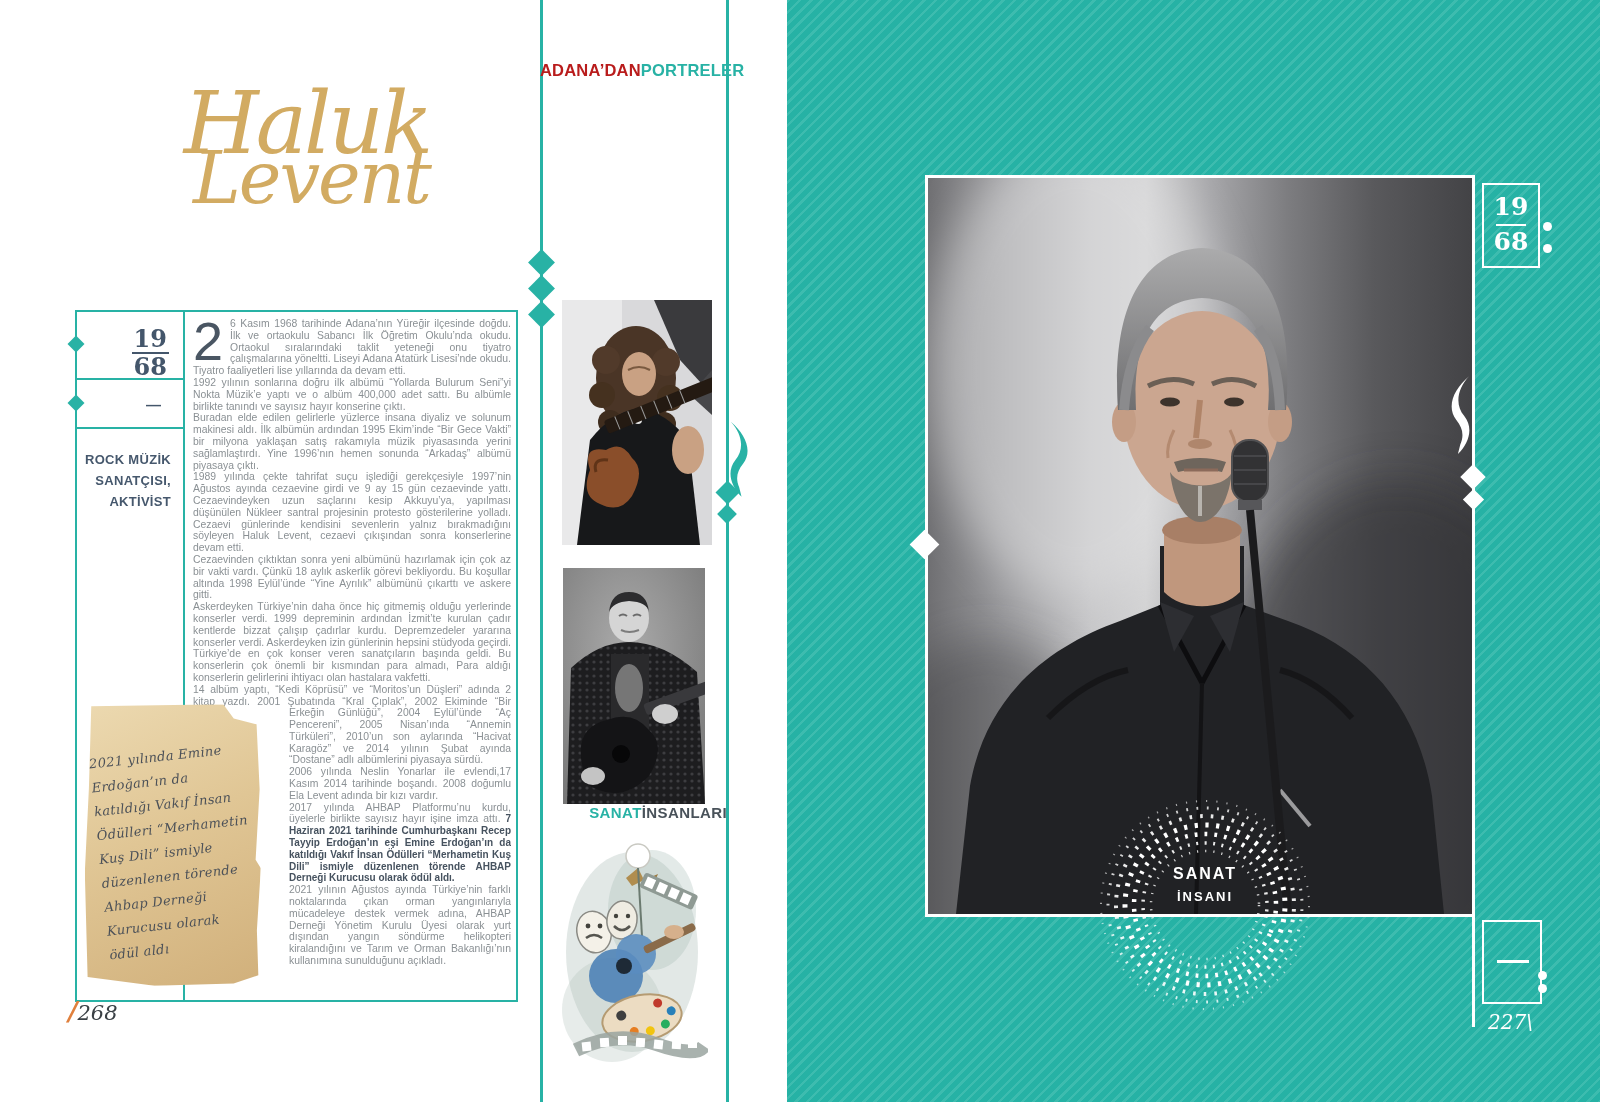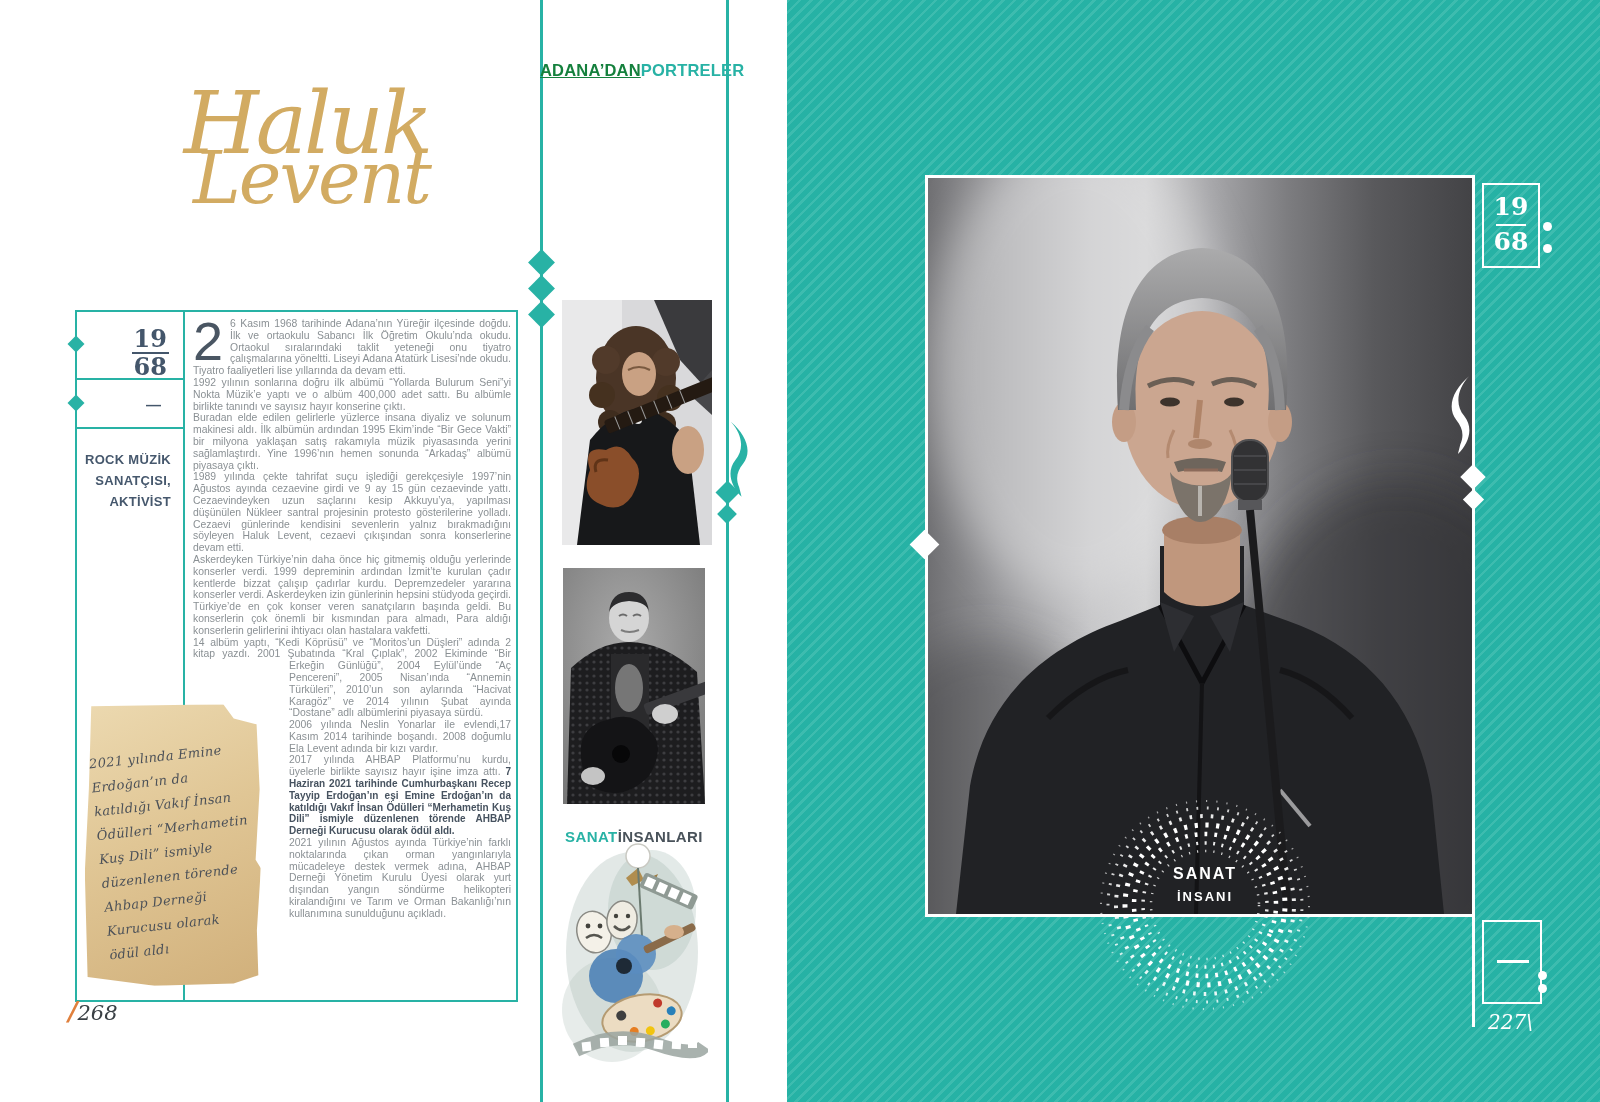--- a/index.html
+++ b/index.html
@@ -12,21 +12,21 @@
          font-family:"DejaVu Serif",serif;font-style:italic;line-height:1;}
   .title .t1{font-size:86px;letter-spacing:-3px;}
   .title .t2{font-size:72px;letter-spacing:-2px;margin-top:-24px;margin-left:-18px;font-style:italic;}
 
   .vline{background:#28b2a5;width:3px;top:0;height:1102px;}
   .dia{background:#28b2a5;transform:rotate(45deg);}
   .dia.white{background:#ffffff;}
 
   .header-strip{left:540px;top:61px;width:172px;text-align:right;font-size:16.5px;
                 font-weight:bold;letter-spacing:.2px;}
-  .header-strip .loc{color:#15803d;text-decoration:underline;}
+  .header-strip .loc{color:#b91c1c;}
   .header-strip .sec{color:#28b2a5;}
 
   .textbox{left:75px;top:310px;width:443px;height:692px;border:2.5px solid #28b2a5;
            box-sizing:border-box;}
   .textbox .divider{position:absolute;left:106px;top:0;bottom:0;width:2px;background:#28b2a5;}
   .leftcol{position:absolute;left:0;top:0;width:106px;}
   .yearfrac{margin:14px 14px 0 0;text-align:right;color:#44566b;
             font-family:"DejaVu Serif",serif;font-weight:bold;font-size:24px;line-height:1.05;}
   .yearfrac .yt{display:inline-block;border-bottom:2px solid #44566b;padding:0 2px 1px 2px;}
   .yearfrac .yb{display:block;padding-right:2px;}
@@ -47,22 +47,22 @@
          box-shadow:2px 3px 7px rgba(0,0,0,.28);
          clip-path:polygon(3% 1%,78% 0%,84% 5%,97% 7%,99% 30%,97% 55%,100% 58%,98% 80%,99% 96%,85% 99%,40% 100%,2% 97%,0 60%,2% 30%);}
   .note{position:absolute;left:14px;top:40px;transform:rotate(-6.5deg);
         font-family:"DejaVu Serif",serif;font-style:italic;color:#4c5158;
         font-size:13px;line-height:24px;letter-spacing:.3px;}
 
   .pageno-left{left:68px;top:996px;font-family:"DejaVu Serif",serif;font-style:italic;
                font-size:21px;color:#3a4045;}
   .pageno-left .slash{color:#e0803d;font-size:26px;font-weight:bold;}
 
-  .mid-caption{left:541px;top:804px;width:186px;text-align:center;font-size:15px;
-               font-weight:bold;letter-spacing:.4px;margin-top:24px;}
+  .mid-caption{left:541px;top:804px;width:186px;text-align:right;font-size:15px;
+               font-weight:bold;letter-spacing:.4px;}
   .mid-caption .c1{color:#28b2a5;}
   .mid-caption .c2{color:#49525a;}
 
   
   .right-page{left:787px;top:0;width:813px;height:1102px;
       background:repeating-linear-gradient(135deg,#3dbcaf 0 2.5px,rgba(0,0,0,0) 2.5px 8px),#26b2a5;}
   .photo-frame{left:925px;top:175px;width:550px;height:742px;border:3px solid #ffffff;
                box-sizing:border-box;background:#8a8a8d;overflow:hidden;}
   .ybox{left:1482px;top:183px;width:58px;height:85px;border:2px solid #ffffff;box-sizing:border-box;
         color:#ffffff;text-align:center;font-family:"DejaVu Serif",serif;font-weight:bold;
@@ -120,20 +120,21 @@
       <div class="lc-dash">—</div>
       <div class="lc-rule" style="top:115px;"></div>
       <div class="roles">ROCK MÜZİK SANATÇISI, AKTİVİST</div>
     </div>
 
     <div class="bodytext">
       <p><span class="dropcap">2</span><span>6 Kasım 1968 tarihinde Adana’nın Yüreğir ilçesinde doğdu. İlk ve ortaokulu Sabancı İlk Öğretim Okulu’nda okudu. Ortaokul sıralarındaki taklit yeteneği onu tiyatro çalışmalarına yöneltti. Liseyi Adana Atatürk Lisesi’nde okudu. Tiyatro faaliyetleri lise yıllarında da devam etti.</span></p>
       <p>1992 yılının sonlarına doğru ilk albümü “Yollarda Bulurum Seni”yi Nokta Müzik’e yaptı ve o albüm 400,000 adet sattı. Bu albümle birlikte tanındı ve sayısız hayır konserine çıktı.</p>
       <p>Buradan elde edilen gelirlerle yüzlerce insana diyaliz ve solunum makinesi aldı. İlk albümün ardından 1995 Ekim’inde “Bir Gece Vakti” bir milyona yaklaşan satış rakamıyla müzik piyasasında yerini sağlamlaştırdı. Yine 1996’nın hemen sonunda “Arkadaş” albümü piyasaya çıktı.</p>
       <p>1989 yılında çekte tahrifat suçu işlediği gerekçesiyle 1997’nin Ağustos ayında cezaevine girdi ve 9 ay 15 gün cezaevinde yattı. Cezaevindeyken uzun saçlarını kesip Akkuyu’ya, yapılması düşünülen Nükleer santral projesinin protesto gösterilerine yolladı. Cezaevi günlerinde kendisini sevenlerin yalnız bırakmadığını söyleyen Haluk Levent, cezaevi çıkışından sonra konserlerine devam etti.</p>
+      <p>Cezaevinden çıktıktan sonra yeni albümünü hazırlamak için çok az bir vakti vardı. Çünkü 18 aylık askerlik görevi bekliyordu. Bu koşullar altında 1998 Eylül’ünde “Yine Ayrılık” albümünü çıkarttı ve askere gitti.</p>
       <p>Askerdeyken Türkiye’nin daha önce hiç gitmemiş olduğu yerlerinde konserler verdi. 1999 depreminin ardından İzmit’te kurulan çadır kentlerde bizzat çalışıp çadırlar kurdu. Depremzedeler yararına konserler verdi. Askerdeyken izin günlerinin hepsini stüdyoda geçirdi. Türkiye’de en çok konser veren sanatçıların başında geldi. Bu konserlerin çok önemli bir kısmından para almadı, Para aldığı konserlerin gelirlerini ihtiyacı olan hastalara vakfetti.</p>
       <p><span>14 albüm yaptı, “Kedi Köprüsü” ve “Moritos’un Düşleri” adında 2 kitap yazdı. 2001 Şubatında “Kral Çıplak”, 2002 Ekiminde “Bir Erkeğin Günlüğü”, 2004 </span><span class="paper-spacer"></span><span>Eylül’ünde “Aç Pencereni”, 2005 Nisan’ında “Annemin Türküleri”, 2010’un son aylarında “Hacivat Karagöz” ve 2014 yılının Şubat ayında “Dostane” adlı albümlerini piyasaya sürdü.</span></p>
       <p>2006 yılında Neslin Yonarlar ile evlendi,17 Kasım 2014 tarihinde boşandı. 2008 doğumlu Ela Levent adında bir kızı vardır.</p>
       <p><span>2017 yılında AHBAP Platformu’nu kurdu, üyelerle birlikte sayısız hayır işine imza attı. </span><span class="boldrun">7 Haziran 2021 tarihinde Cumhurbaşkanı Recep Tayyip Erdoğan’ın eşi Emine Erdoğan’ın da katıldığı Vakıf İnsan Ödülleri “Merhametin Kuş Dili” ismiyle düzenlenen törende AHBAP Derneği Kurucusu olarak ödül aldı.</span></p>
       <p>2021 yılının Ağustos ayında Türkiye’nin farklı noktalarında çıkan orman yangınlarıyla mücadeleye destek vermek adına, AHBAP Derneği Yönetim Kurulu Üyesi olarak yurt dışından yangın söndürme helikopteri kiralandığını ve Tarım ve Orman Bakanlığı’nın kullanımına sunulduğunu açıkladı.</p>
     </div>
   </div>
 
   <div class="abs dia" style="left:70px;top:338px;width:12px;height:12px;"></div>
   <div class="abs dia" style="left:70px;top:397px;width:12px;height:12px;"></div>

